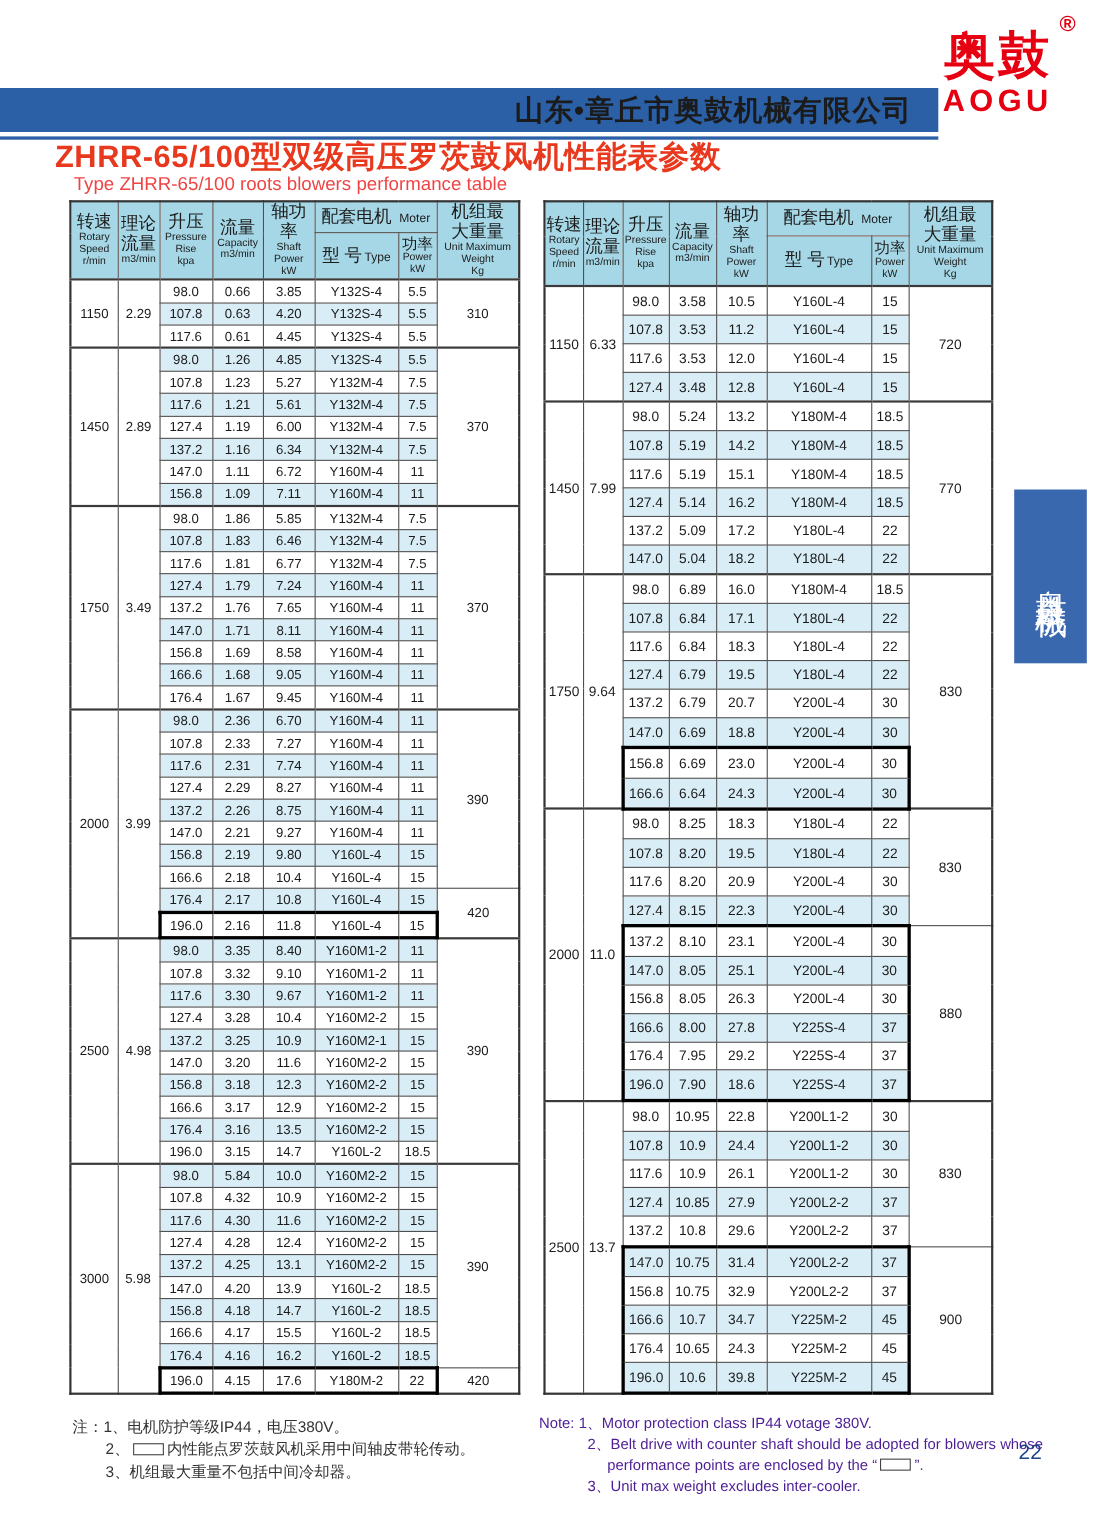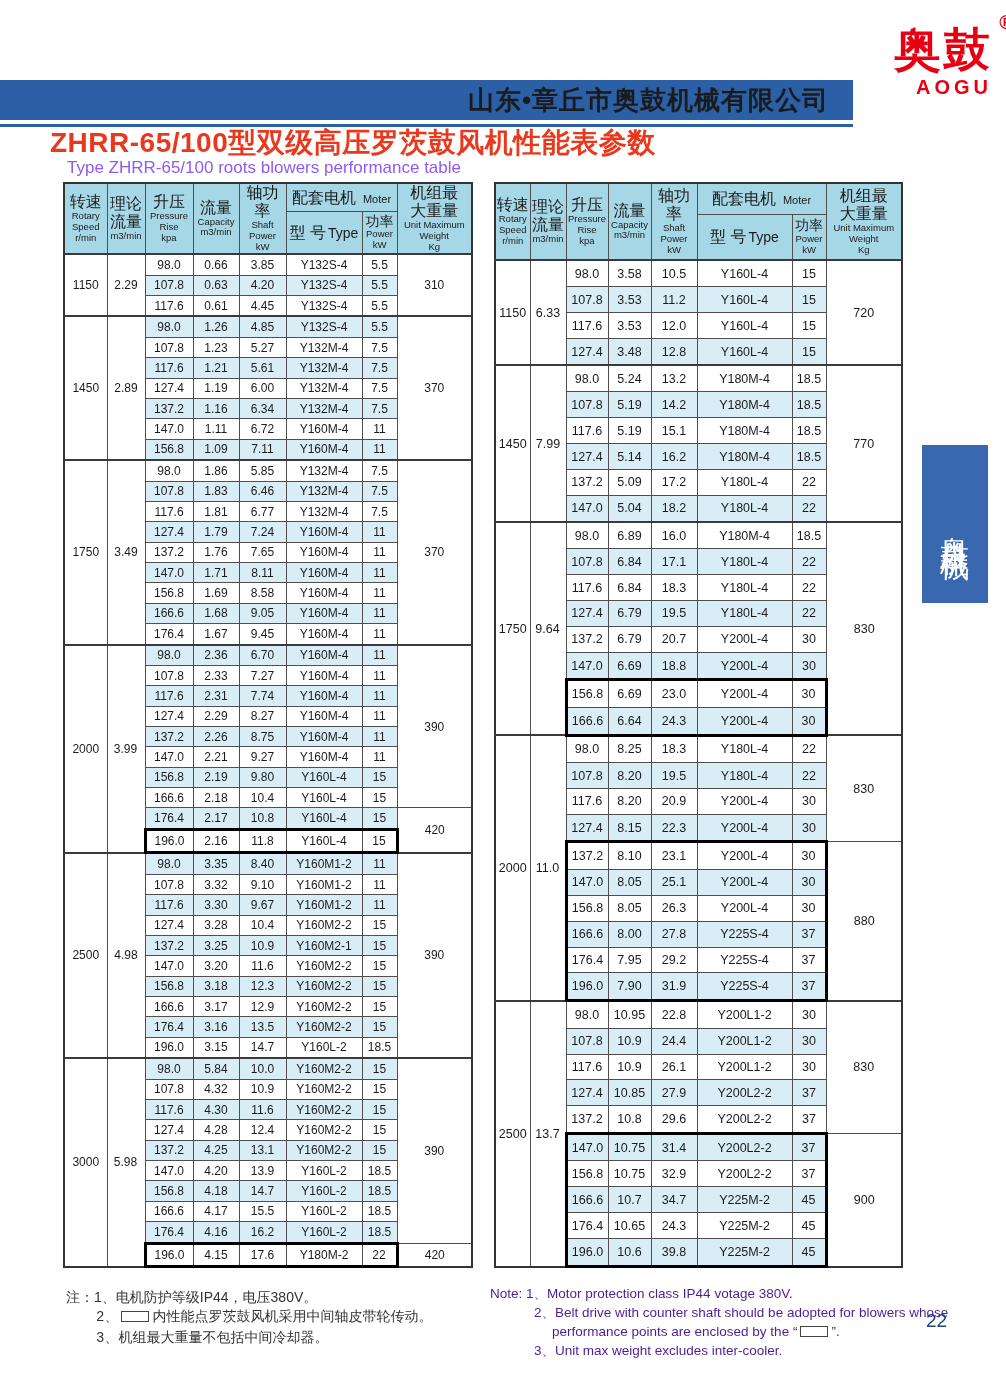--- a/index.html
+++ b/index.html
@@ -4,26 +4,26 @@
 <style>
   html,body{margin:0;padding:0;}
   body{width:1006px;height:1375px;position:relative;background:#ffffff;
        font-family:"Liberation Sans",sans-serif;color:#1b1b1b;overflow:hidden;}
 
   
   .company-bar{position:absolute;left:0;top:80px;width:853px;height:40px;background:#2b5fa6;
 ary       color:#fff;font-weight:bold;font-size:26px;display:flex;align-items:center;
        justify-content:flex-end;padding-right:24px;box-sizing:border-box;letter-spacing:1px;}
   .bar-line{position:absolute;left:0;top:124px;width:853px;height:3px;background:#2b5fa6;}
-  .logo{position:absolute;right:14px;top:26px;color:#e60012;text-align:right;width:150px;}
+  .logo{position:absolute;right:24px;top:26px;color:#e60012;text-align:center;width:150px;}
   .logo-cn{font-size:47px;font-weight:bold;line-height:1.0;letter-spacing:2px;display:inline-block;position:relative;}
   .logo-reg{position:absolute;top:-14px;right:-24px;font-size:20px;font-weight:bold;}
-  .logo-latin{font-size:20px;font-weight:bold;letter-spacing:4px;margin-top:3px;}
+  .logo-latin{font-size:28px;font-weight:bold;letter-spacing:4px;margin-top:3px;}
   .title-cn{position:absolute;left:50px;top:124px;color:#e8391e;font-size:28px;font-weight:bold;letter-spacing:0.5px;}
-  .title-en{position:absolute;left:67px;top:158px;color:#8b5cf6;font-size:17px;}
+  .title-en{position:absolute;left:67px;top:158px;color:#ef4444;font-size:17px;}
 
   
   .side-tab{position:absolute;left:922px;top:445px;width:66px;height:158px;background:#3a68ae;
        color:#fff;display:flex;align-items:center;justify-content:center;
        writing-mode:vertical-rl;font-size:29px;letter-spacing:5px;}
   .page-num{position:absolute;left:926px;top:1310px;color:#1c4587;font-size:19px;}
 
   
   .tw{position:absolute;top:182px;}
   #t-left{left:63px;width:408px;}
@@ -39,27 +39,27 @@
   #t-right tbody td{font-size:12.5px;}
   tr.alt td.d{background:#d9edf6;}
   tr.grp td{border-top:2px solid #3a3a3a;}
   td.bx-l{border-left:3px solid #000;}
   td.bx-r{border-right:3px solid #000;}
   td.bx-t{border-top:3px solid #000;}
   td.bx-b{border-bottom:3px solid #000;}
   .cn{font-size:16px;line-height:1.12;}
   .en{font-size:9.5px;line-height:1.15;}
   .moter{font-size:11px;margin-left:7px;text-align:center;}
-  .type-en{font-size:14px;margin-left:2px;}
+  .type-en{font-size:11px;margin-left:2px;}
   .pw{font-size:14px;}
 
   
   .notes-cn{position:absolute;left:66px;top:1287px;font-size:14px;color:#333;line-height:1.45;}
   .notes-cn .row{display:flex;}
-  .notes-cn .ind{padding-left:30px;font-family:Liberation Mono, monospace;}
+  .notes-cn .ind{padding-left:30px;}
   .notes-en{position:absolute;left:490px;top:1285px;font-size:13.5px;color:#4c1d95;line-height:1.4;}
   .notes-en .ind1{padding-left:44px;}
   .notes-en .ind2{padding-left:62px;}
   .box-glyph{display:inline-block;width:26px;height:9px;border:1.5px solid #444;
        vertical-align:middle;margin:0 3px 2px 3px;background:#fff;}
 </style>
 </head>
 <body>
 
 <div class="company-bar">
@@ -764,21 +764,21 @@
         <tr>
           <td class="d bx-l">176.4</td>
           <td class="d">7.95</td>
           <td class="d">29.2</td>
           <td class="d">Y225S-4</td>
           <td class="d bx-r">37</td>
         </tr>
         <tr class="alt">
           <td class="d bx-l bx-b">196.0</td>
           <td class="d bx-b">7.90</td>
-          <td class="d bx-b">31.9</td>
+          <td class="d bx-b">18.6</td>
           <td class="d bx-b">Y225S-4</td>
           <td class="d bx-r bx-b">37</td>
         </tr>
         <tr class=" grp">
           <td class="lab" rowspan="10">2500</td>
           <td class="lab" rowspan="10">13.7</td>
           <td class="d">98.0</td>
           <td class="d">10.95</td>
           <td class="d">22.8</td>
           <td class="d">Y200L1-2</td>

